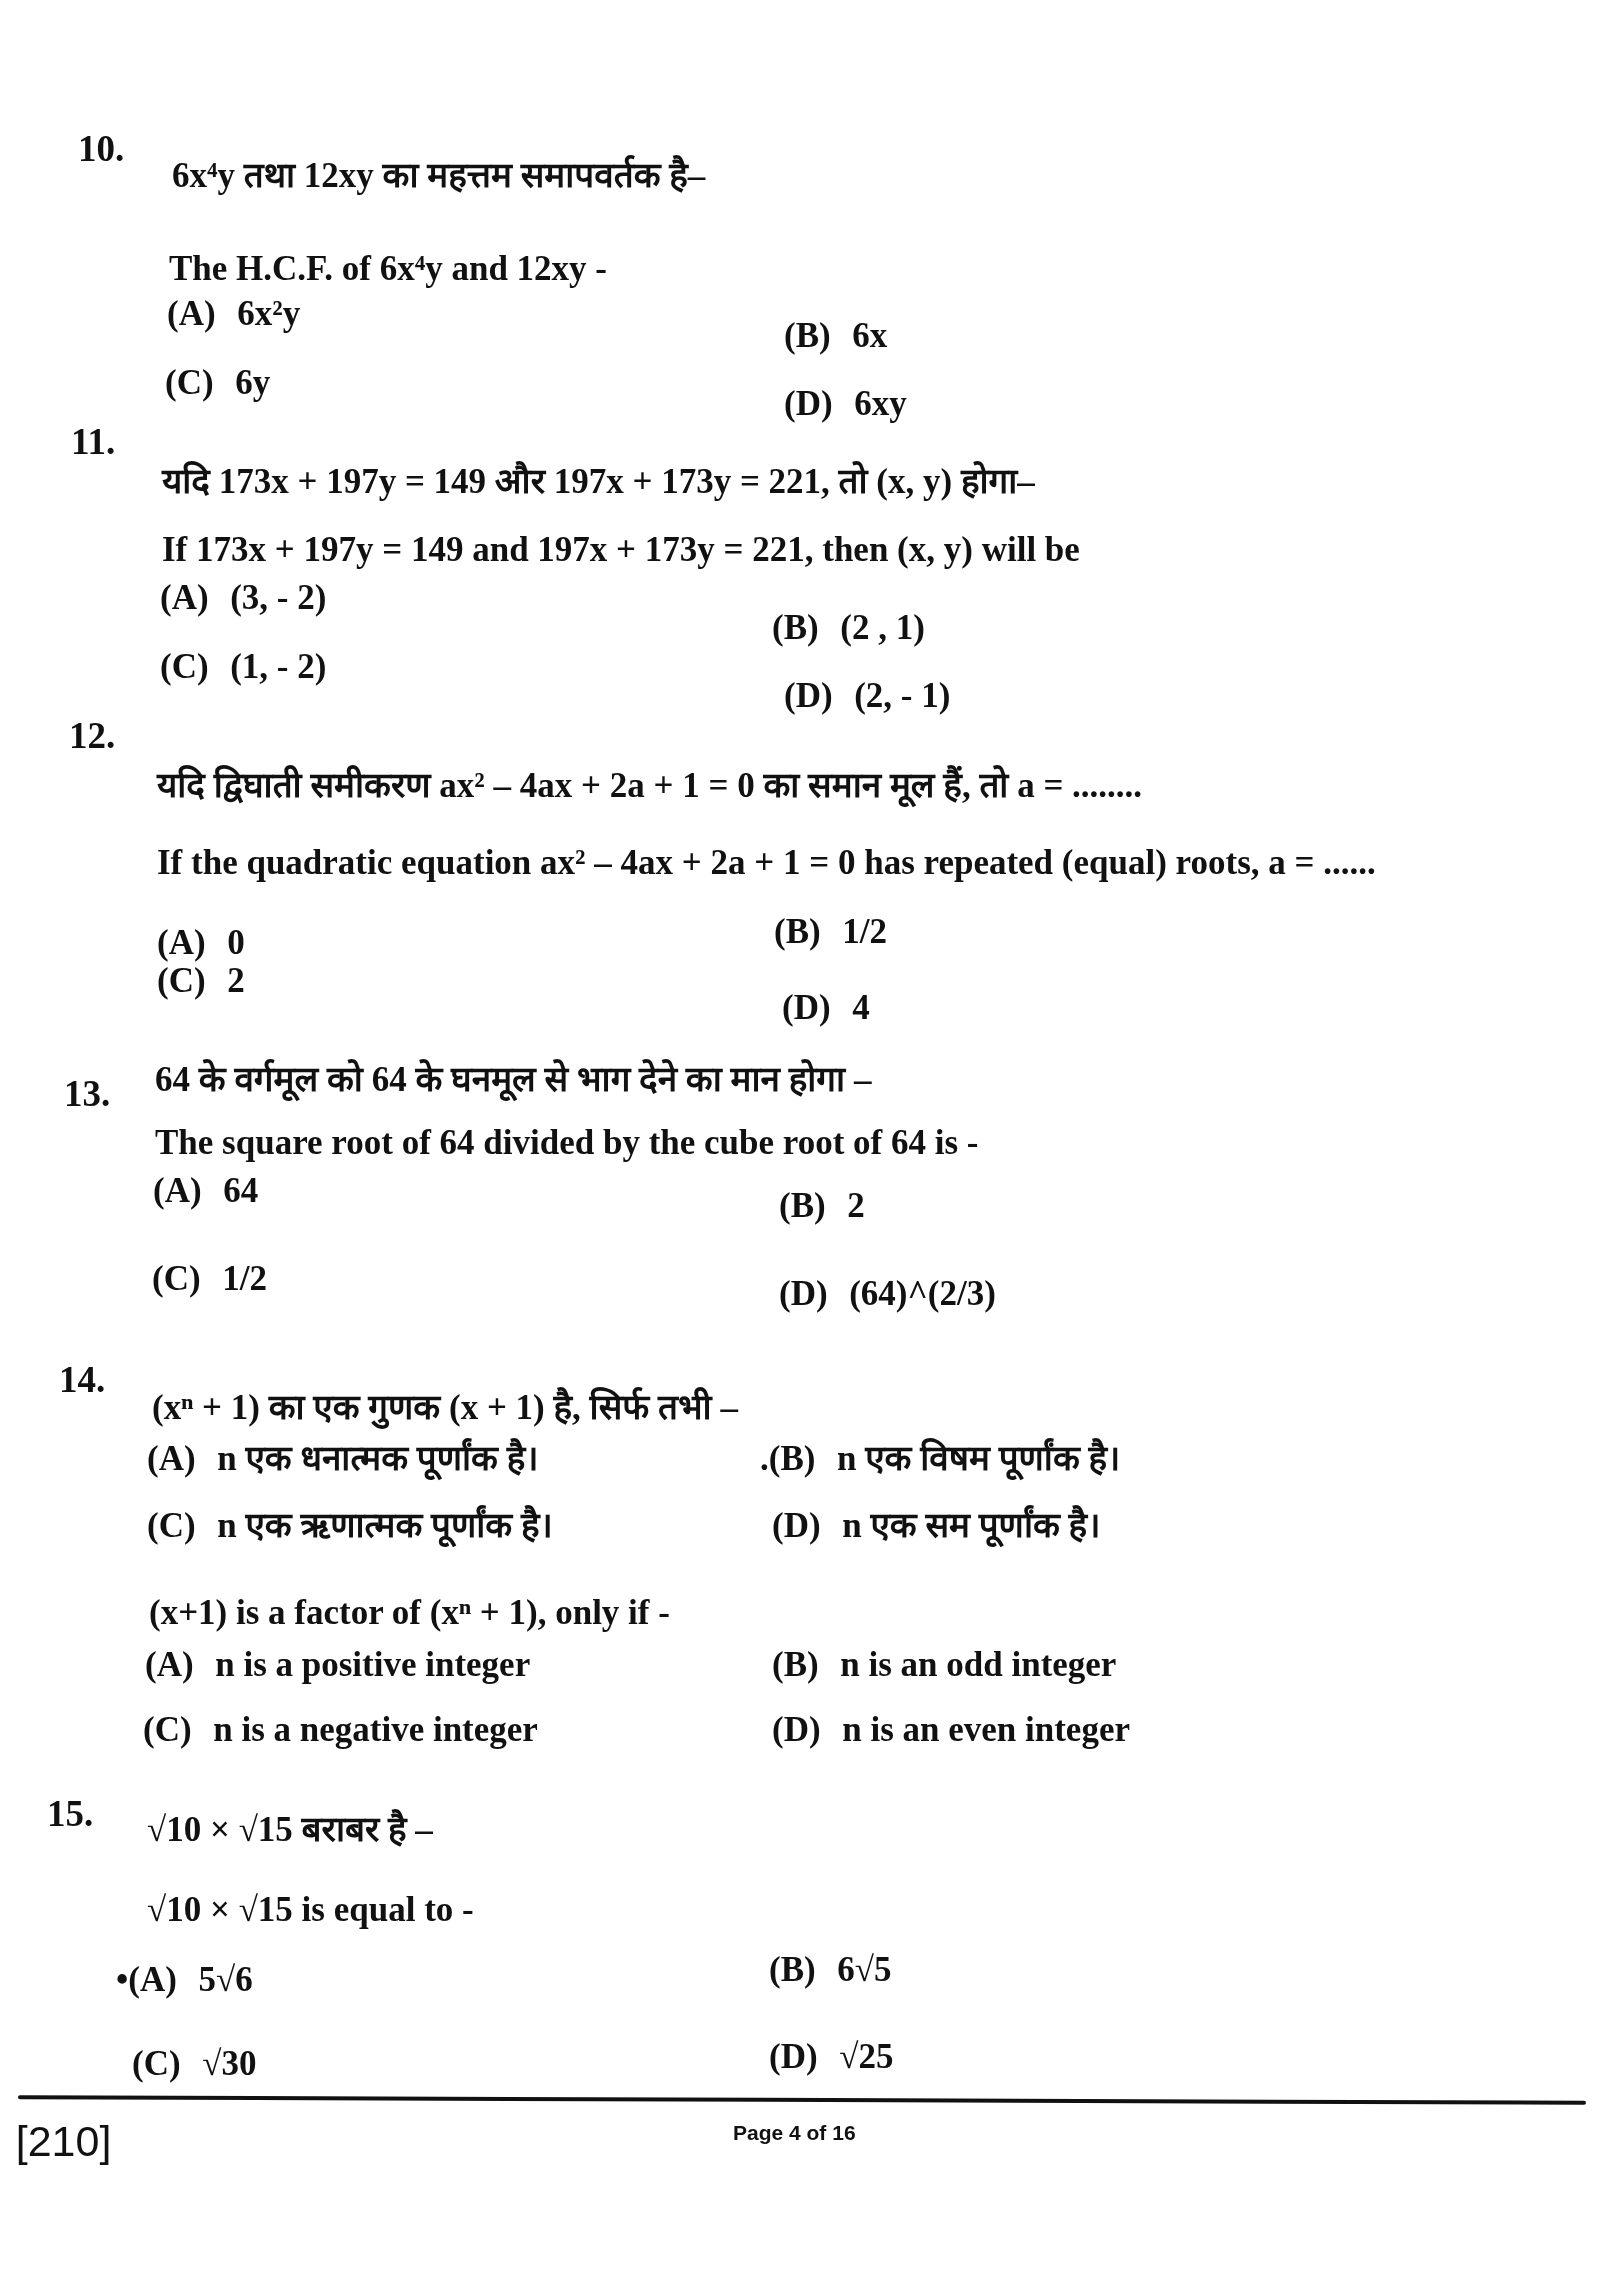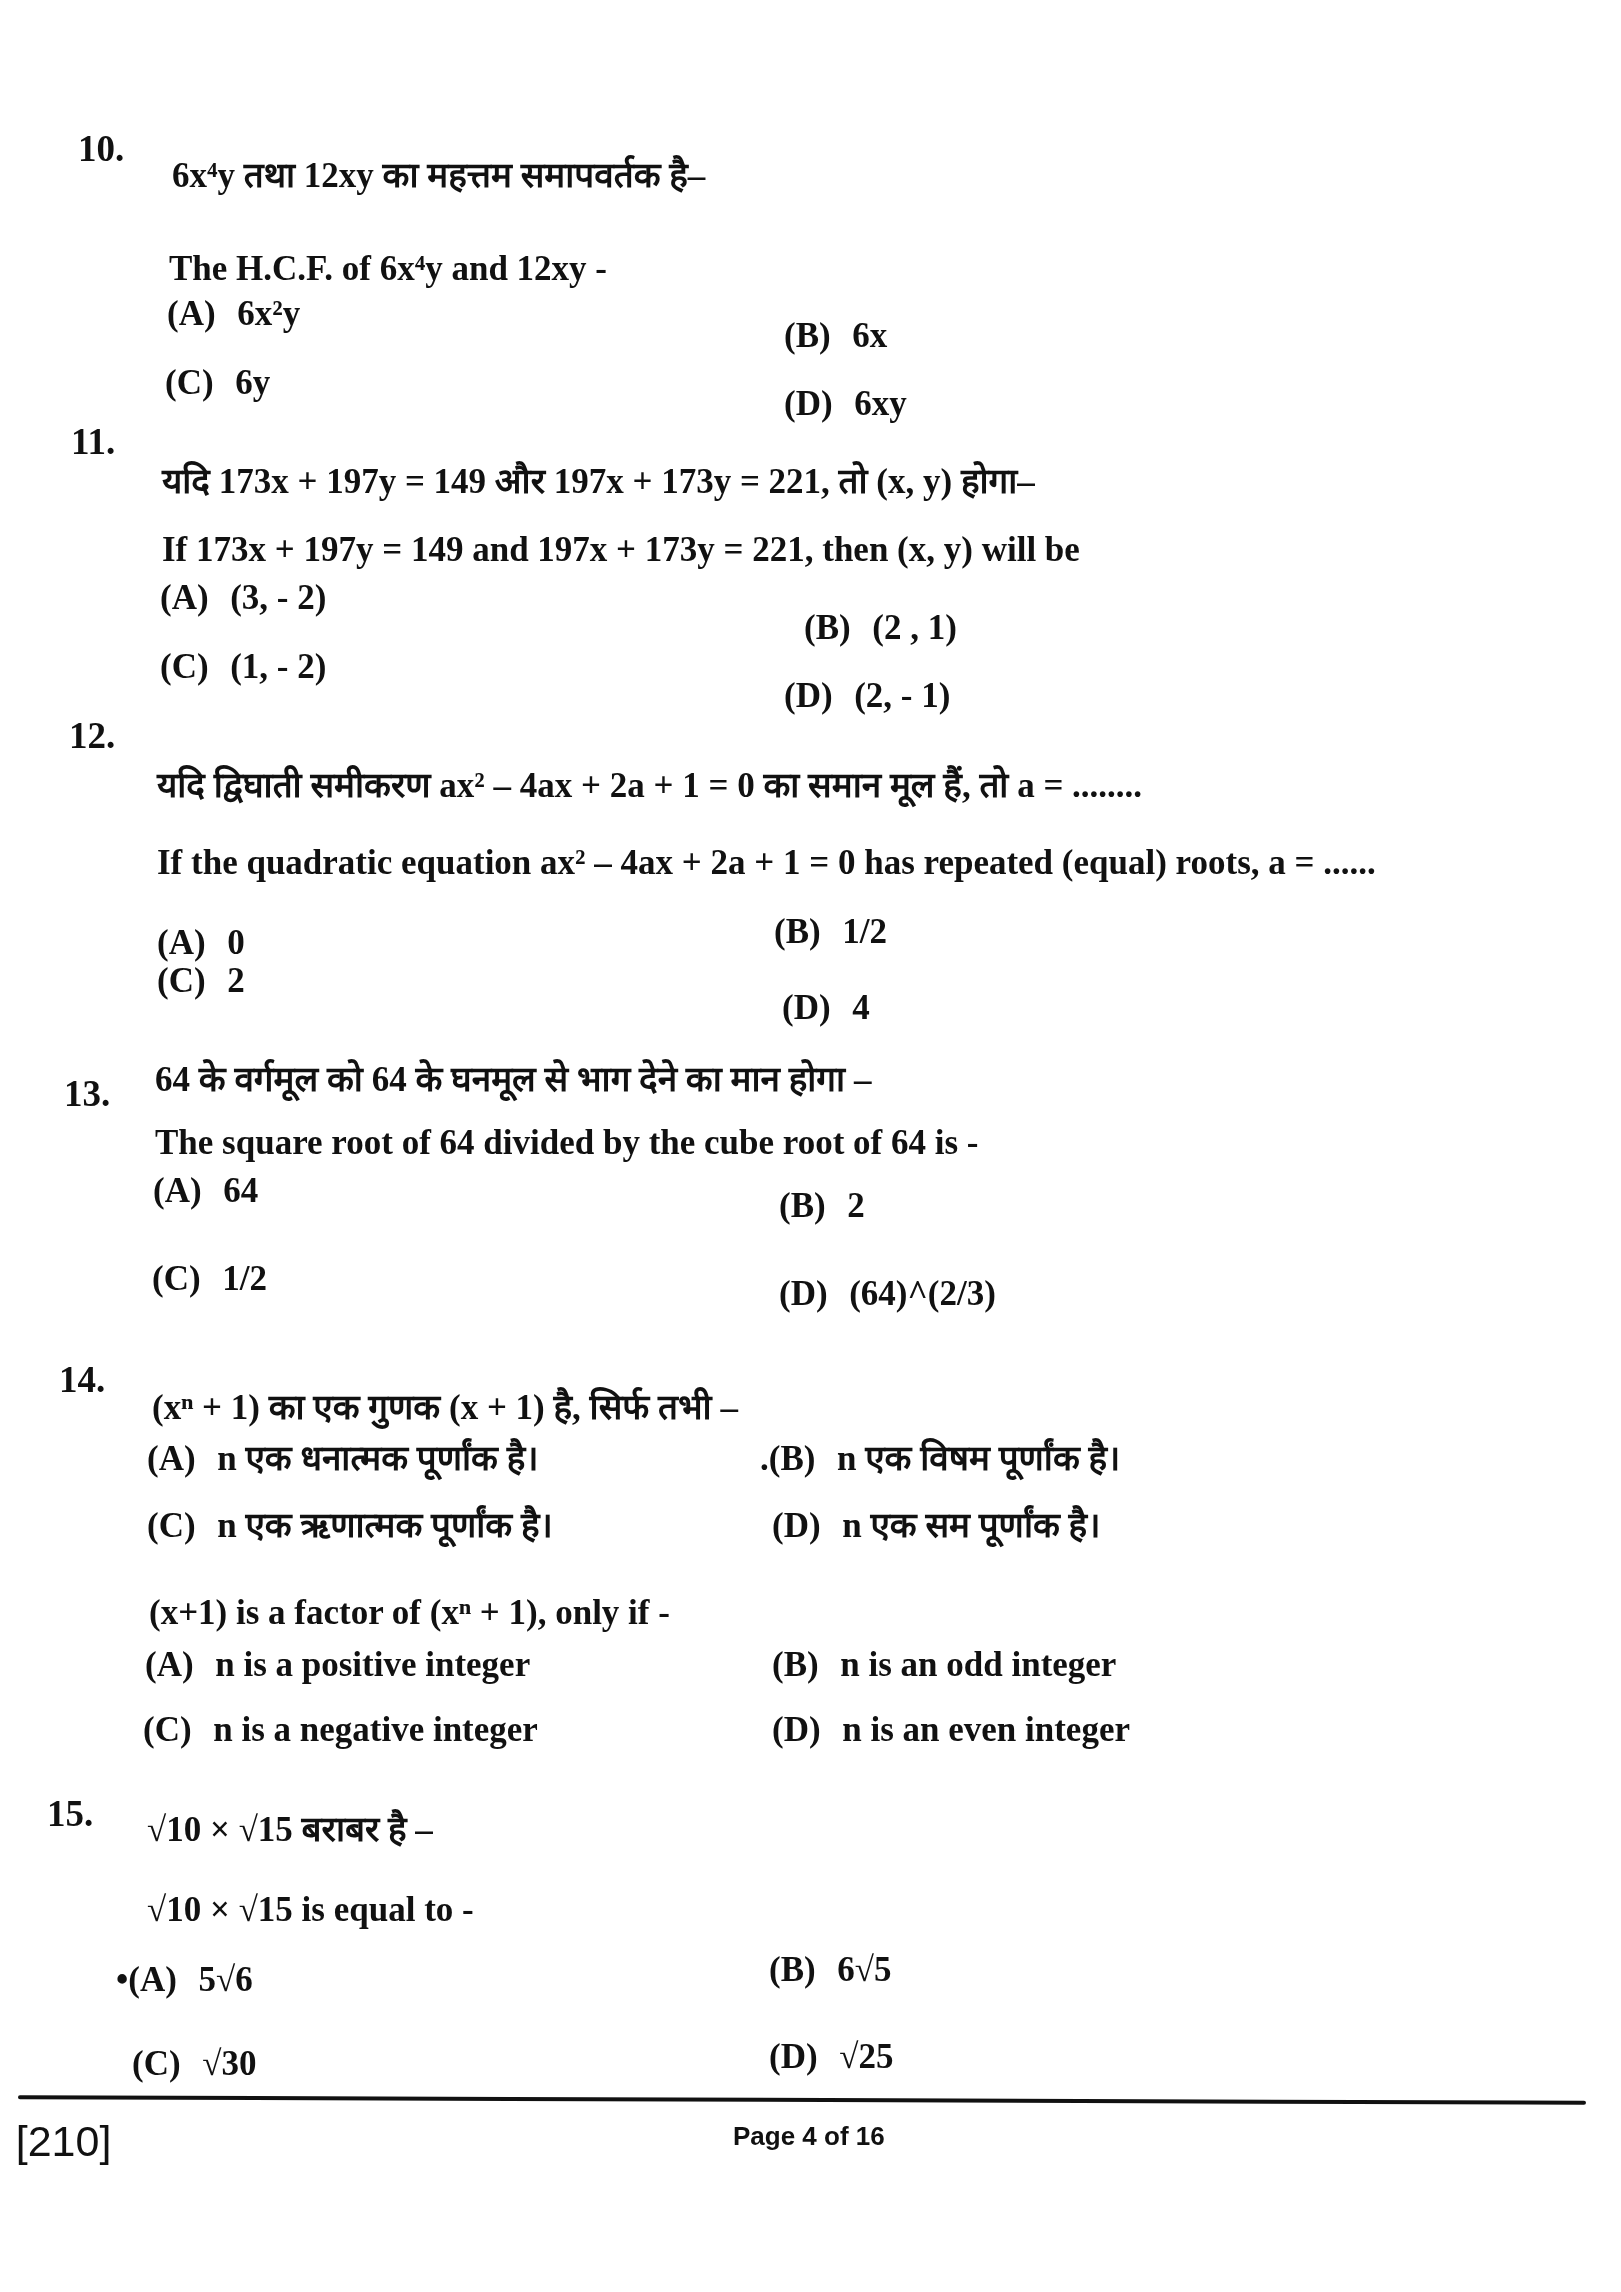--- a/index.html
+++ b/index.html
@@ -9,21 +9,21 @@
     color: #111; font-weight: bold;
   }
   .page { position: absolute; inset: 0; }
   .q { position: absolute; left: 0; width: 1621px; }
   .qnum { position: absolute; font-size: 37px; }
   .line { position: absolute; font-size: 35px; white-space: nowrap; margin-top: 20px; }
   .opt { position: absolute; font-size: 35px; white-space: nowrap; }
   .opt .lbl { display: inline-block; margin-right: 21.6px; }
   .footer-line { position: absolute; left: 17.6px; top: 2098px; width: 1568px; height: 3.9px; background: #111; border-radius: 2px; transform: rotate(0.2deg); }
   .code { position: absolute; left: 15.7px; top: 2117px; font-family: "Liberation Sans", sans-serif; font-size: 43px; font-weight: normal; }
-  .pagenum { position: absolute; left: 733px; top: 2121px; font-family: "Liberation Sans", sans-serif; font-size: 26px; font-weight: bold; }
+  .pagenum { position: absolute; left: 733px; top: 2121px; font-family: "Liberation Sans", sans-serif; font-size: 21px; font-weight: bold; }
 </style>
 </head>
 <body>
 
 <div class="page">
 
   <div class="q">
     <span class="qnum" style="left:78px;top:127px">10.</span>
     <span class="line" style="left:172px;top:130px">6x⁴y तथा 12xy का महत्तम समापवर्तक है–</span>
     <span class="line" style="left:169px;top:229px">The H.C.F. of 6x⁴y and 12xy -</span>
@@ -31,21 +31,21 @@
     <span class="opt" style="left:784px;top:316px"><span class="lbl">(B)</span><span>6x</span></span>
     <span class="opt" style="left:165px;top:363px"><span class="lbl">(C)</span><span>6y</span></span>
     <span class="opt" style="left:784px;top:384px"><span class="lbl">(D)</span><span>6xy</span></span>
   </div>
 
   <div class="q">
     <span class="qnum" style="left:71px;top:420px">11.</span>
     <span class="line" style="left:162px;top:436px">यदि 173x + 197y = 149 और 197x + 173y = 221, तो (x, y) होगा–</span>
     <span class="line" style="left:162px;top:510px">If 173x + 197y = 149 and 197x + 173y = 221, then (x, y) will be</span>
     <span class="opt" style="left:160px;top:578px"><span class="lbl">(A)</span><span>(3, - 2)</span></span>
-    <span class="opt" style="left:804px;top:608px"><span class="lbl">(B)</span><span>(2 , 1)</span></span>
+    <span class="opt" style="left:772px;top:608px"><span class="lbl">(B)</span><span>(2 , 1)</span></span>
     <span class="opt" style="left:160px;top:647px"><span class="lbl">(C)</span><span>(1, - 2)</span></span>
     <span class="opt" style="left:784px;top:676px"><span class="lbl">(D)</span><span>(2, - 1)</span></span>
   </div>
 
   <div class="q">
     <span class="qnum" style="left:69px;top:714px">12.</span>
     <span class="line" style="left:157px;top:740px">यदि द्विघाती समीकरण ax² – 4ax + 2a + 1 = 0 का समान मूल हैं, तो a = ........</span>
     <span class="line" style="left:157px;top:823px">If the quadratic equation ax² – 4ax + 2a + 1 = 0 has repeated (equal) roots, a = ......</span>
     <span class="opt" style="left:157px;top:923px"><span class="lbl">(A)</span><span>0</span></span>
     <span class="opt" style="left:774px;top:912px"><span class="lbl">(B)</span><span>1/2</span></span>

